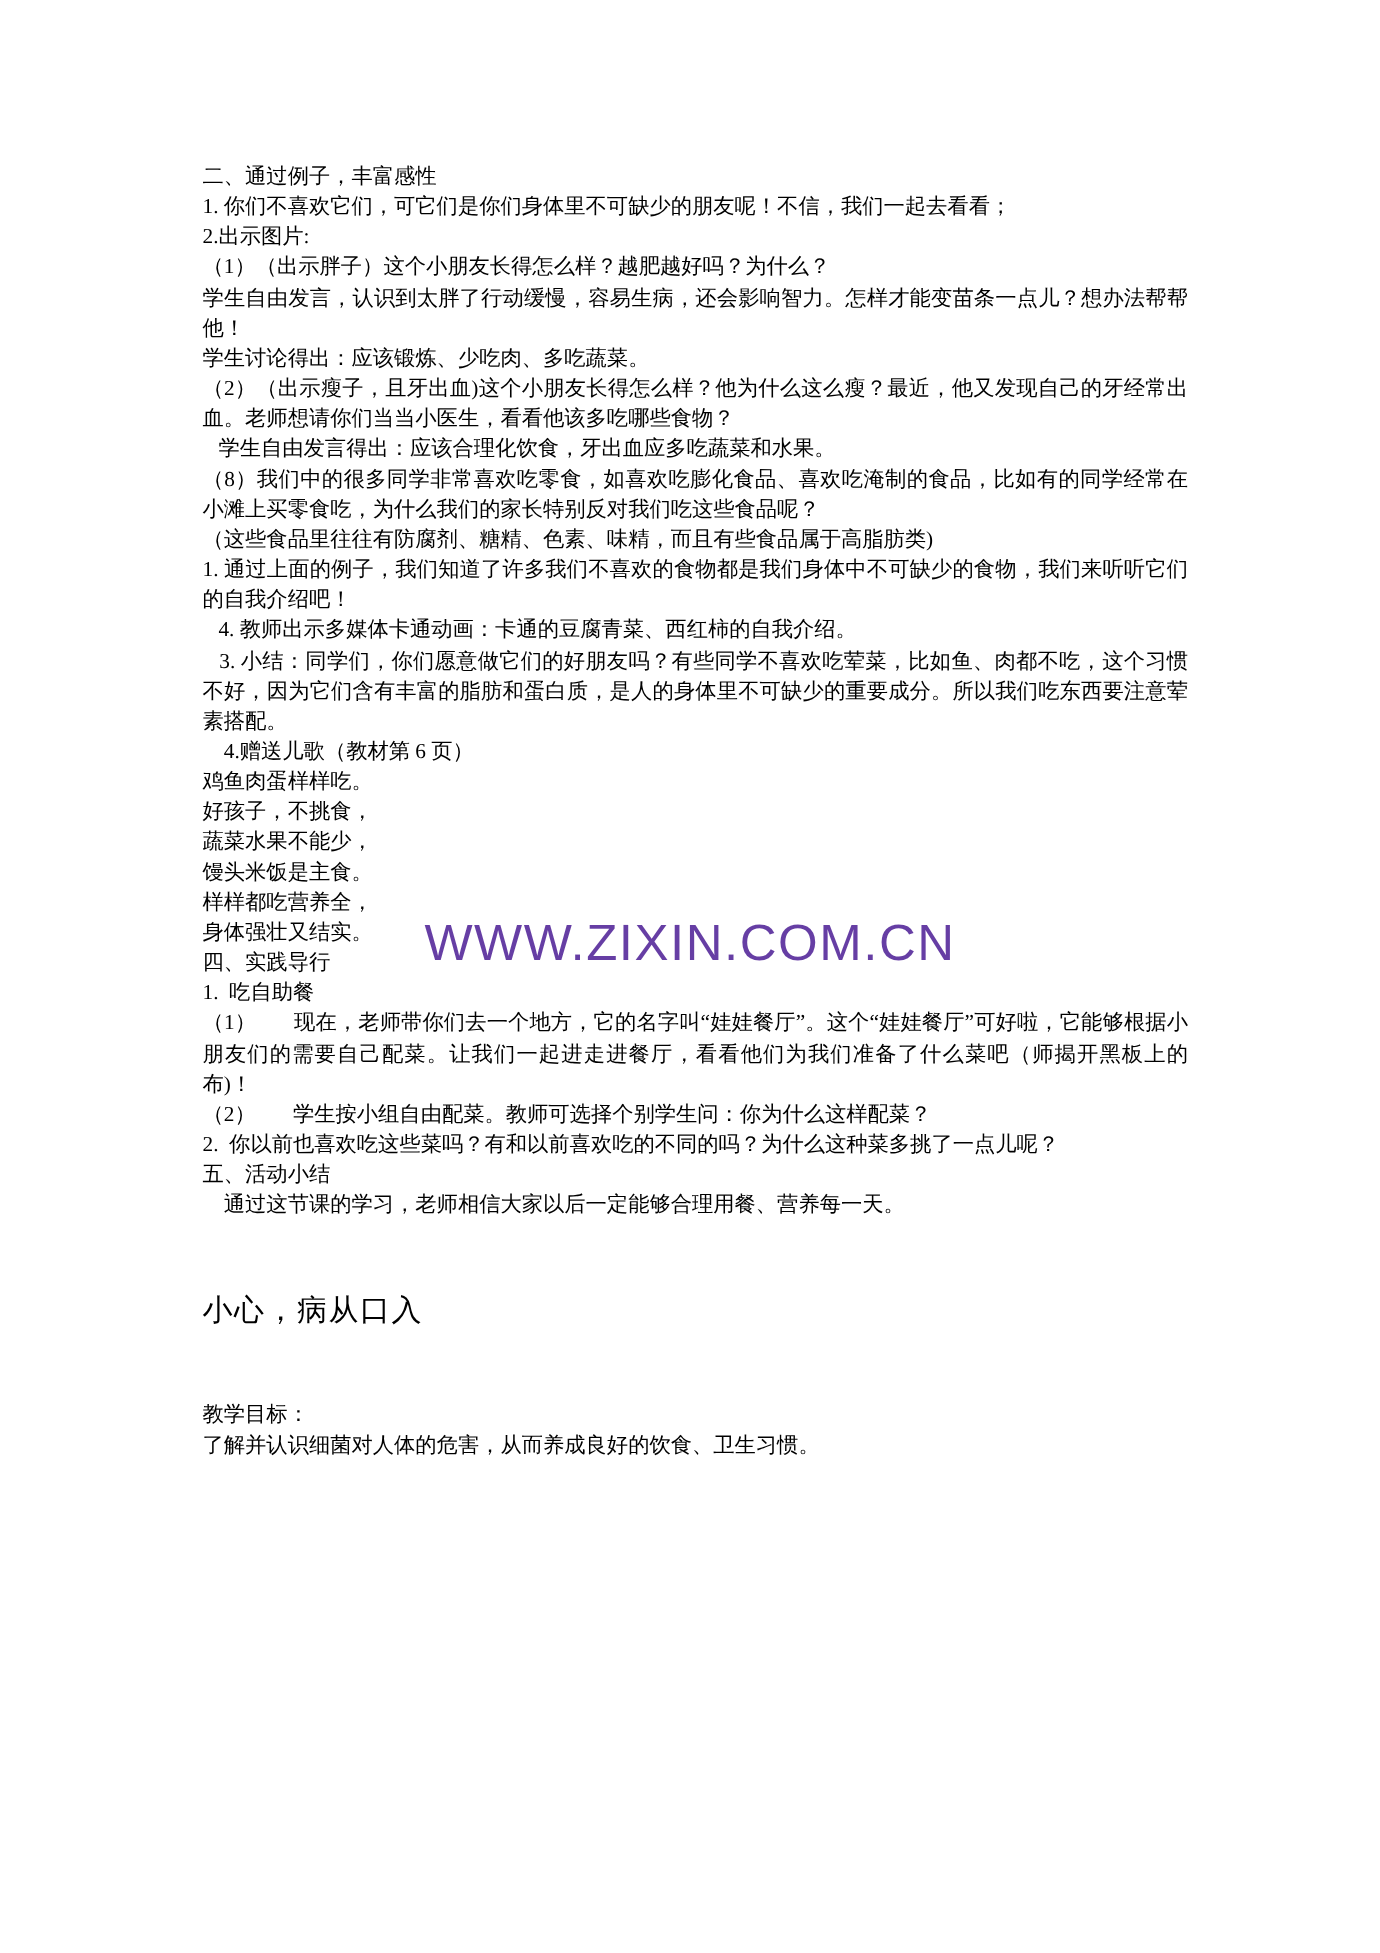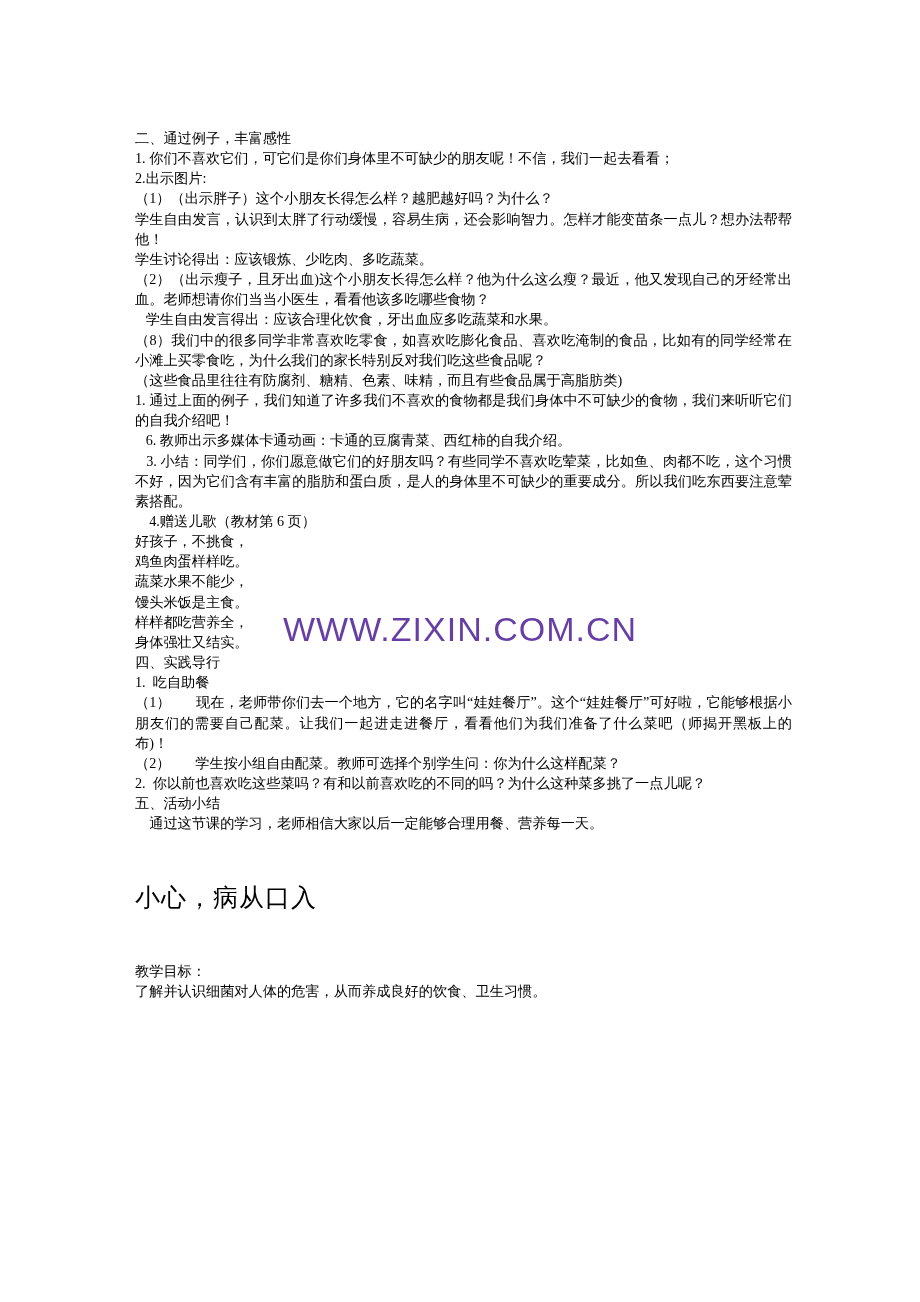--- a/index.html
+++ b/index.html
@@ -19,33 +19,32 @@
     position: relative;
     width: 920px;
     height: 1302px;
     box-sizing: border-box;
     padding: 108px 128px 0 135px;
   }
   .doc-body {
     font-size: 14.2px;
     line-height: 1.42;
     text-align: justify;
-    margin-top: 20px;
   }
   .doc-body p {
     margin: 0;
     padding: 0;
     white-space: pre-wrap;
   }
   .title-block {
     margin-top: 46px;
     margin-bottom: 0;
   }
   .doc-title {
-    font-size: 25px;
+    font-size: 20px;
     line-height: 1.5;
     letter-spacing: 1px;
     font-family: "Liberation Sans", "DejaVu Sans", sans-serif;
     font-weight: normal;
     margin: 0;
     padding-left: 0;
   }
   .gap-large { height: 44px; }
   .watermark {
     position: absolute;
@@ -82,26 +81,26 @@
     <p>2.出示图片:</p>
     <p>（1）（出示胖子）这个小朋友长得怎么样？越肥越好吗？为什么？</p>
     <p>学生自由发言，认识到太胖了行动缓慢，容易生病，还会影响智力。怎样才能变苗条一点儿？想办法帮帮他！</p>
     <p>学生讨论得出：应该锻炼、少吃肉、多吃蔬菜。</p>
     <p>（2）（出示瘦子，且牙出血)这个小朋友长得怎么样？他为什么这么瘦？最近，他又发现自己的牙经常出血。老师想请你们当当小医生，看看他该多吃哪些食物？</p>
     <p>   学生自由发言得出：应该合理化饮食，牙出血应多吃蔬菜和水果。</p>
     <p>（8）我们中的很多同学非常喜欢吃零食，如喜欢吃膨化食品、喜欢吃淹制的食品，比如有的同学经常在小滩上买零食吃，为什么我们的家长特别反对我们吃这些食品呢？</p>
     <p>（这些食品里往往有防腐剂、糖精、色素、味精，而且有些食品属于高脂肪类)</p>
 
     <p>1. 通过上面的例子，我们知道了许多我们不喜欢的食物都是我们身体中不可缺少的食物，我们来听听它们的自我介绍吧！</p>
-    <p>   6. 教师出示多媒体卡通动画：卡通的豆腐青菜、西红柿的自我介绍。</p>
+    <p>   4. 教师出示多媒体卡通动画：卡通的豆腐青菜、西红柿的自我介绍。</p>
     <p>   3. 小结：同学们，你们愿意做它们的好朋友吗？有些同学不喜欢吃荤菜，比如鱼、肉都不吃，这个习惯不好，因为它们含有丰富的脂肪和蛋白质，是人的身体里不可缺少的重要成分。所以我们吃东西要注意荤素搭配。</p>
     <p>    4.赠送儿歌（教材第 6 页）</p>
 
+    <p>鸡鱼肉蛋样样吃。</p>
     <p>好孩子，不挑食，</p>
-    <p>鸡鱼肉蛋样样吃。</p>
     <p>蔬菜水果不能少，</p>
     <p>馒头米饭是主食。</p>
     <p>样样都吃营养全，</p>
     <p>身体强壮又结实。</p>
 
     <p>四、实践导行</p>
     <p>1.  吃自助餐</p>
     <p>（1）       现在，老师带你们去一个地方，它的名字叫“娃娃餐厅”。这个“娃娃餐厅”可好啦，它能够根据小朋友们的需要自己配菜。让我们一起进走进餐厅，看看他们为我们准备了什么菜吧（师揭开黑板上的布)！</p>
     <p>（2）       学生按小组自由配菜。教师可选择个别学生问：你为什么这样配菜？</p>
     <p>2.  你以前也喜欢吃这些菜吗？有和以前喜欢吃的不同的吗？为什么这种菜多挑了一点儿呢？</p>

